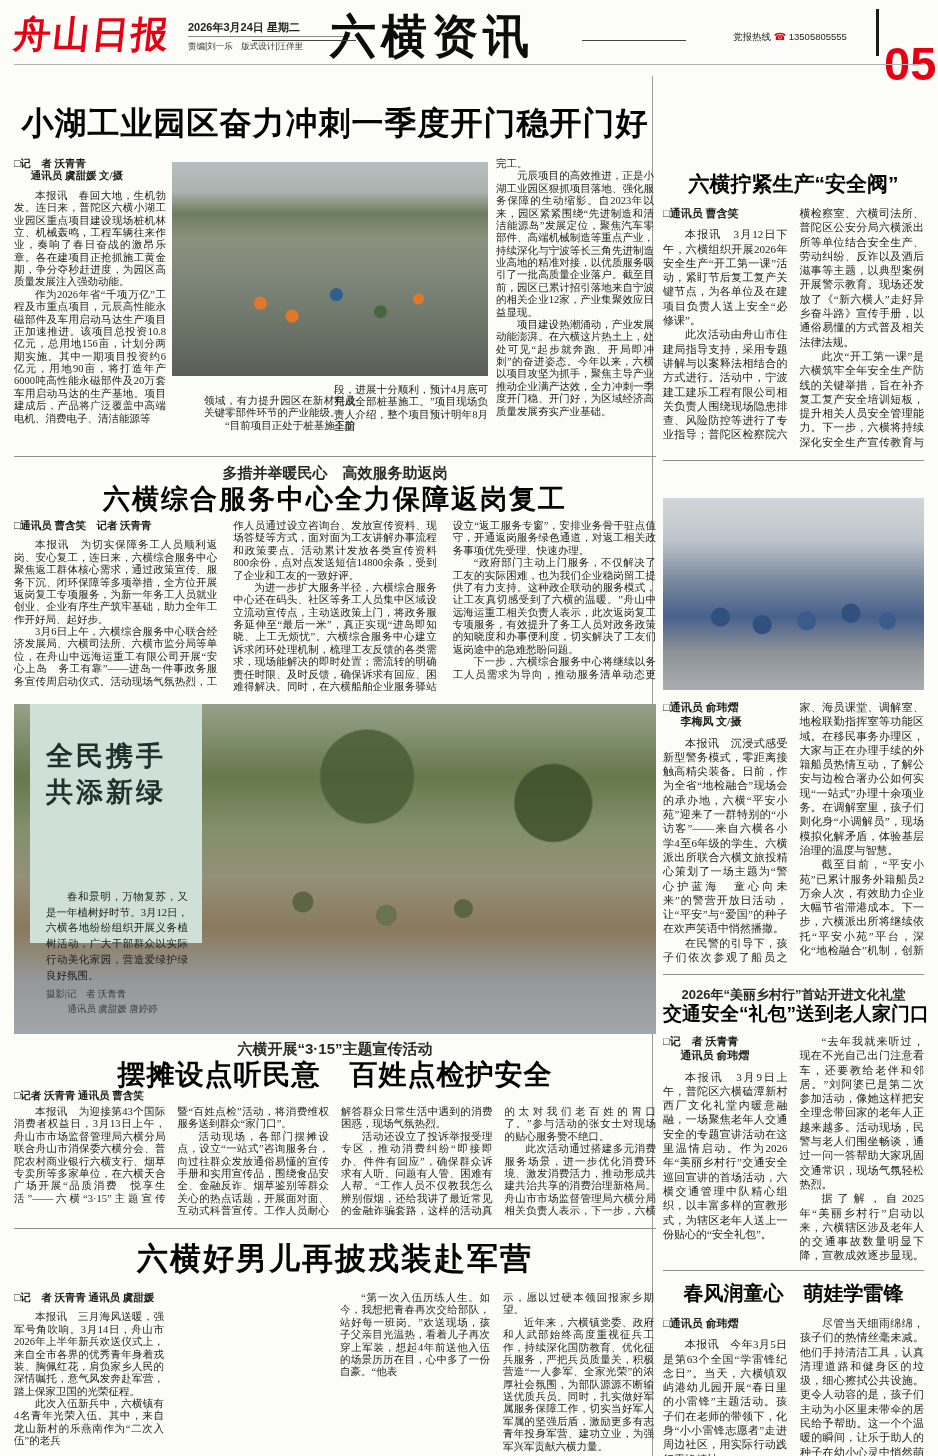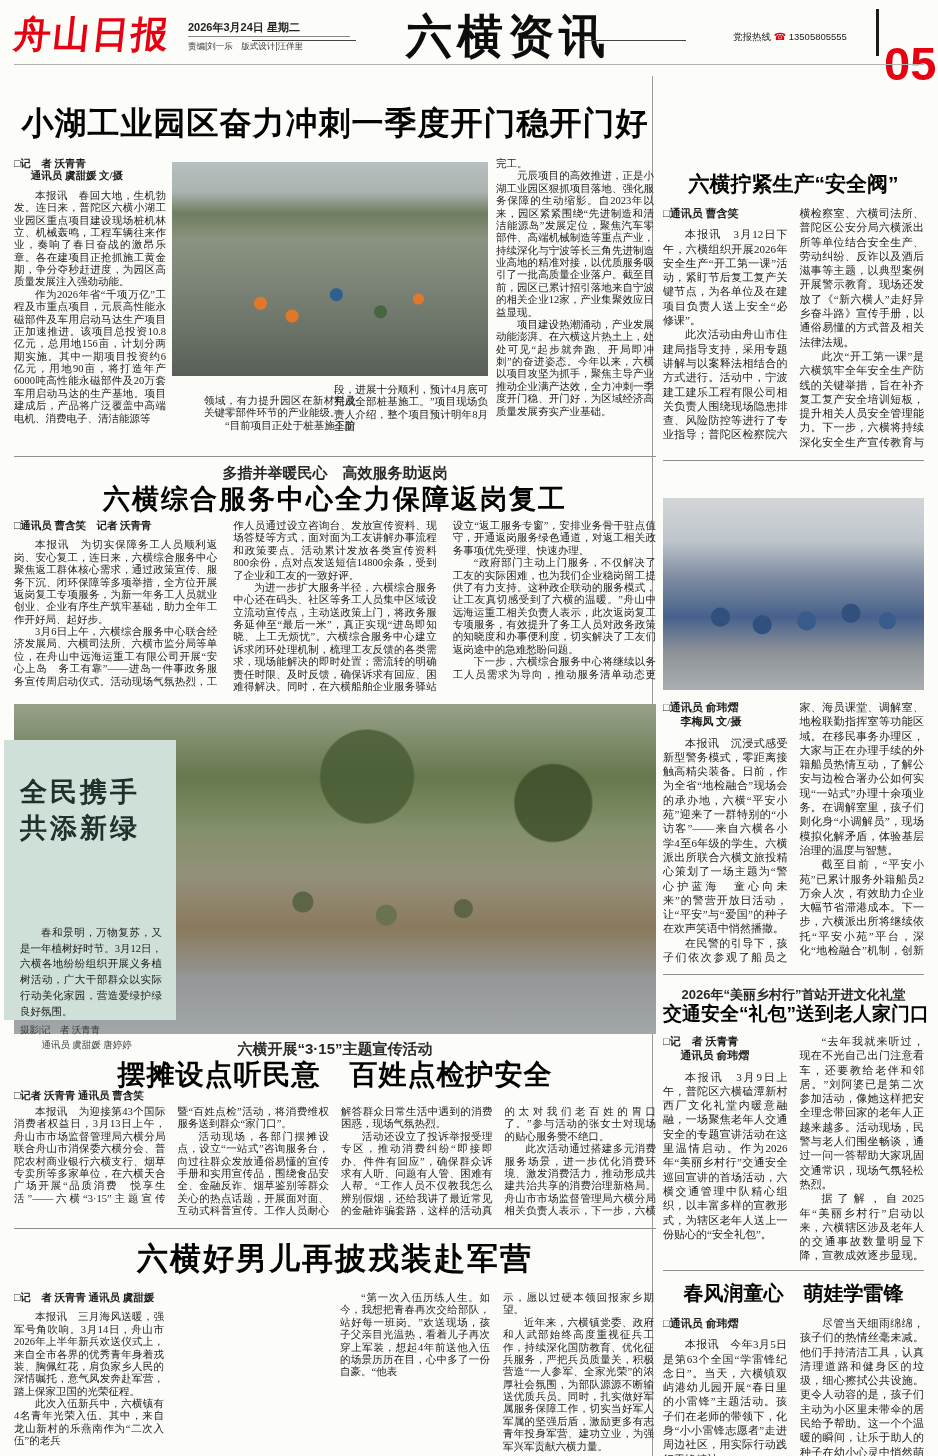--- a/index.html
+++ b/index.html
@@ -9,21 +9,21 @@
   html,body{margin:0;padding:0;background:#e8e8e4;}
   #page{position:relative;width:938px;height:1456px;background:#fcfcf9;margin:0 auto;
         overflow:hidden;font-family:"Liberation Serif",serif;color:#1c1c1c;}
   .abs{position:absolute;}
   
   .paper-logo{font-family:"DejaVu Serif",serif;font-weight:bold;color:var(--accent-red);
     font-size:37px;letter-spacing:2px;transform:skewX(-6deg);white-space:nowrap;}
   .dateline{font-size:11px;font-weight:bold;color:#222;font-family:"Liberation Sans",sans-serif;}
   .staffline{font-size:8.5px;color:#333;font-family:"Liberation Sans",sans-serif;}
   .section-title{font-family:"DejaVu Serif",serif;font-weight:900;font-size:46px;
-    letter-spacing:5px;color:#0d0d0d;text-align:right;white-space:nowrap;}
+    letter-spacing:5px;color:#0d0d0d;text-align:left;white-space:nowrap;}
   .hline{background:#444;height:1px;}
   .vline{background:#9a9a9a;width:1px;}
   .hotline{font-size:9.5px;color:#222;font-family:"Liberation Sans",sans-serif;white-space:nowrap;}
   .phone-ic{color:var(--accent-red);font-size:10px;}
   .pageno{font-family:"Liberation Sans",sans-serif;font-weight:bold;font-size:47px;
     color:var(--accent-red);line-height:1;}
   .pagebar{background:#1a1a1a;width:2.5px;}
   
   .headline{font-family:"Liberation Sans",sans-serif;font-weight:900;color:#050505;
     text-align:center;white-space:nowrap;}
@@ -123,21 +123,21 @@
   <div class="abs art cols3" style="left:14px;top:520px;width:642px;height:176px;">
       <p class="byl">□通讯员 曹含笑　记者 沃青青</p>
       <p>本报讯　为切实保障务工人员顺利返岗、安心复工，连日来，六横综合服务中心聚焦返工群体核心需求，通过政策宣传、服务下沉、闭环保障等多项举措，全方位开展返岗复工专项服务，为新一年务工人员就业创业、企业有序生产筑牢基础，助力全年工作开好局、起好步。</p>
       <p>3月6日上午，六横综合服务中心联合经济发展局、六横司法所、六横市监分局等单位，在舟山中远海运重工有限公司开展“安心上岛　务工有靠”——进岛一件事政务服务宣传周启动仪式。活动现场气氛热烈，工作人员通过设立咨询台、发放宣传资料、现场答疑等方式，面对面为工友讲解办事流程和政策要点。活动累计发放各类宣传资料800余份，点对点发送短信14800余条，受到了企业和工友的一致好评。</p>
       <p>为进一步扩大服务半径，六横综合服务中心还在码头、社区等务工人员集中区域设立流动宣传点，主动送政策上门，将政务服务延伸至“最后一米”，真正实现“进岛即知晓、上工无烦忧”。六横综合服务中心建立诉求闭环处理机制，梳理工友反馈的各类需求，现场能解决的即时处置；需流转的明确责任时限、及时反馈，确保诉求有回应、困难得解决。同时，在六横船舶企业服务驿站设立“返工服务专窗”，安排业务骨干驻点值守，开通返岗服务绿色通道，对返工相关政务事项优先受理、快速办理。</p>
       <p>“政府部门主动上门服务，不仅解决了工友的实际困难，也为我们企业稳岗留工提供了有力支持。这种政企联动的服务模式，让工友真切感受到了六横的温暖。”舟山中远海运重工相关负责人表示，此次返岗复工专项服务，有效提升了务工人员对政务政策的知晓度和办事便利度，切实解决了工友们返岗途中的急难愁盼问题。</p>
       <p>下一步，六横综合服务中心将继续以务工人员需求为导向，推动服务清单动态更新，让政策服务真正成为务工人员安心上岛、踏实工作的坚实后盾。</p>
     </div>
 
   <div class="abs photo ph-trees" style="left:14px;top:704px;width:642px;height:330px;"></div>
-  <div class="abs gbox" style="left:4px;top:704px;width:172px;height:280px;margin-top:36px;">
+  <div class="abs gbox" style="left:30px;top:704px;width:172px;height:239px;">
     <div class="gbox-title">全民携手</div>
     <div class="gbox-title">共添新绿</div>
     <div class="gbox-body">
         <p>春和景明，万物复苏，又是一年植树好时节。3月12日，六横各地纷纷组织开展义务植树活动，广大干部群众以实际行动美化家园，营造爱绿护绿良好氛围。</p>
       </div>
     <div class="gbox-credit">
       <p>摄影|记　者 沃青青</p>
       <p>　　 通讯员 虞甜媛 唐婷婷</p>
     </div>
   </div>

